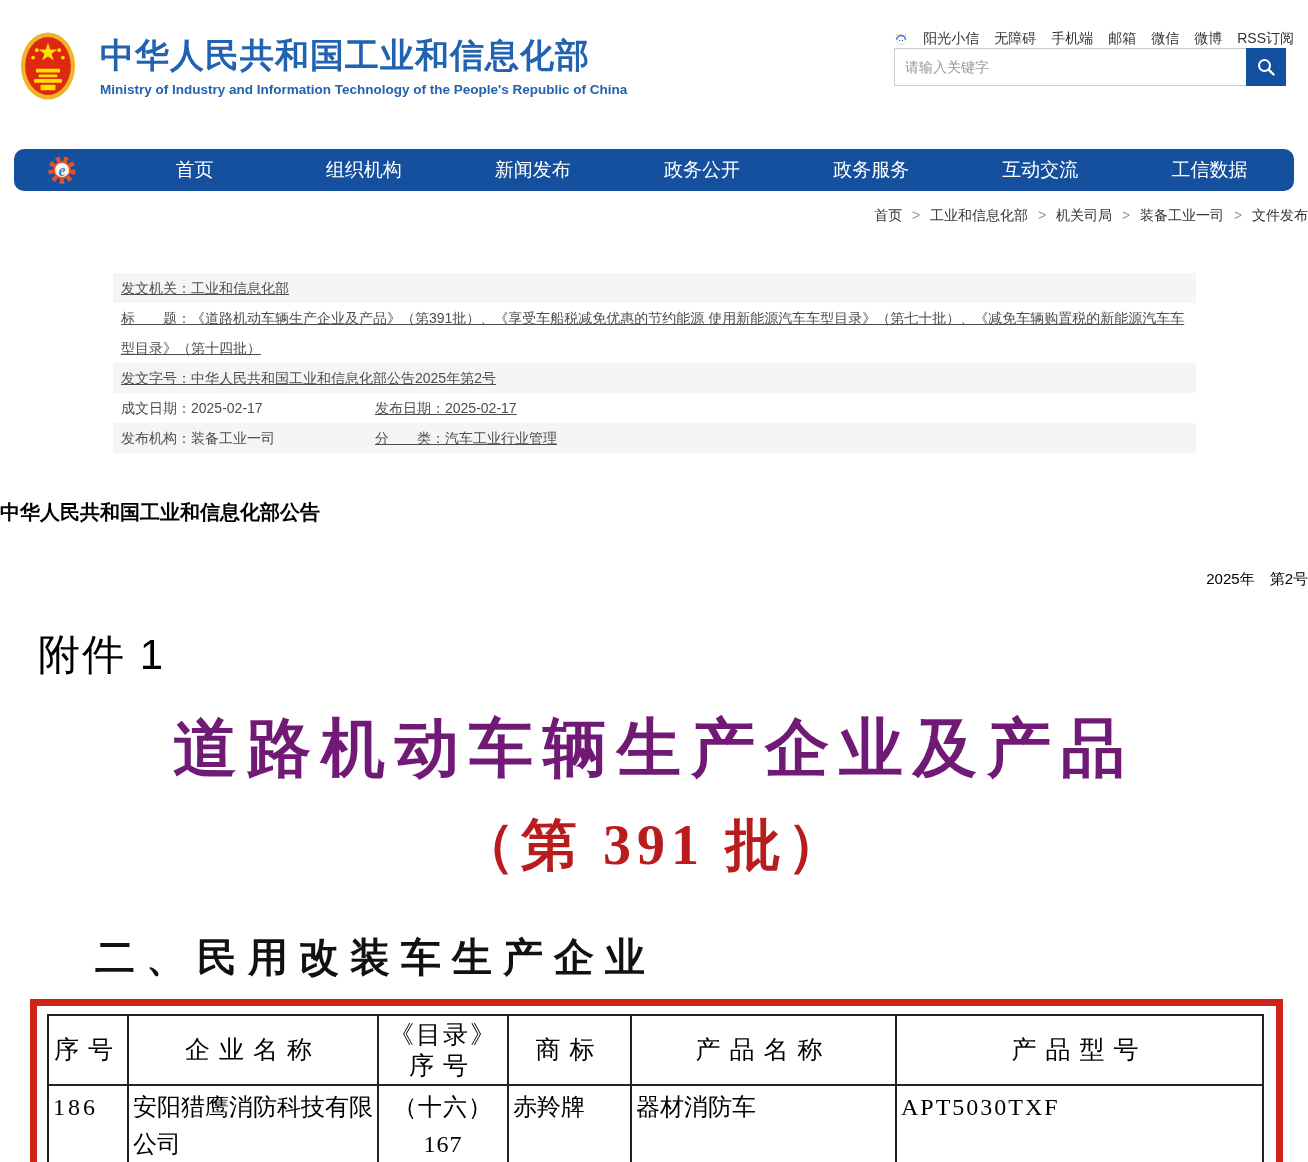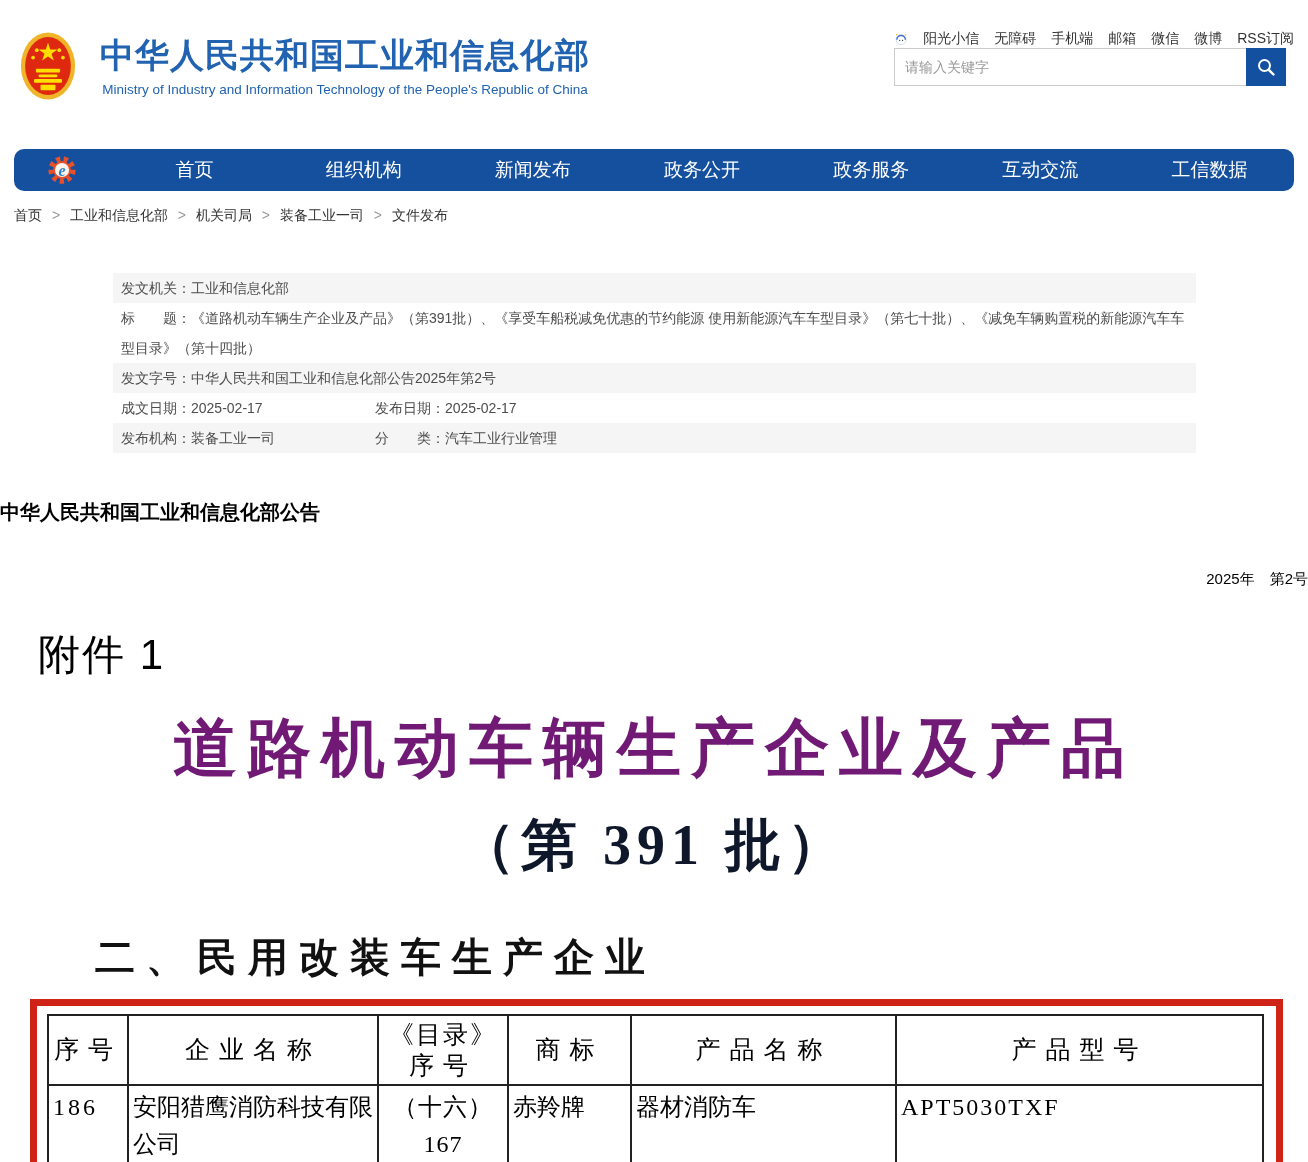--- a/index.html
+++ b/index.html
@@ -8,21 +8,21 @@
     width:1308px; height:1162px; margin:0 auto; position:relative;
     font-family:"Liberation Sans","DejaVu Sans",sans-serif; color:#333;
     overflow:hidden;
   }
 
   
   .header { position:relative; height:145px; }
   .brand { position:absolute; left:20px; top:30px; display:flex; align-items:center;gap:12px; }
   .emblem { width:56px; height:72px; margin-right:12px; flex:0 0 auto; }
   .brand-cn { font-size:34px; font-weight:bold; color:#2163b0; letter-spacing:1px; line-height:1.2; }
-  .brand-en { font-size:13.5px; color:#2163b0; margin-top:6px; font-weight:normal;text-align:center; }
+  .brand-en { font-size:13.5px; color:#2163b0; margin-top:6px; font-weight:bold;text-align:center; }
 
   .top-right { position:absolute; right:14px; top:30px; width:400px; }
   .top-links { display:flex; justify-content:flex-end; align-items:center; gap:15px;
                font-size:14px; color:#333; white-space:nowrap; }
   .top-links span.link { cursor:pointer; }
   .mascot { width:18px; height:18px; display:inline-block; vertical-align:middle; }
   .search-row { display:flex; height:38px; width:392px; }
   .search-input { flex:1; border:1px solid #ccc; border-right:none; padding:0 10px;
                   font-size:14px; color:#333; outline:none;
                   font-family:"Liberation Sans","DejaVu Sans",sans-serif; }
@@ -30,42 +30,42 @@
   .search-btn { width:40px; height:38px; background:#1450a0; border:none; cursor:pointer;
                 display:flex; align-items:center; justify-content:center; }
 
   
   .navbar { margin:4px 14px 0 14px; height:42px; background:#15509e; border-radius:10px;
             display:flex; align-items:center; }
   .nav-logo { width:96px; display:flex; justify-content:center; align-items:center; }
   .nav-item { flex:1; text-align:center; color:#fff; font-size:19px; cursor:pointer; white-space:nowrap; }
 
   
-  .breadcrumb { margin:16px 0 0 14px; font-size:14px; color:#333; }
+  .breadcrumb { margin:16px 0 0 14px; font-size:14px; color:#333;text-align:right; }
   .breadcrumb .sep { color:#999; margin:0 6px; }
   .breadcrumb .crumb { cursor:pointer; }
 
   
-  .meta { width:1083px; margin:48px 0 4px 113px; font-size:14px; color:#4d4d4d; }
+  .meta { width:1083px; margin:48px 0 4px 113px; font-size:14px; color:#4d4d4d;text-decoration:underline; }
   .meta-row { line-height:30px; min-height:30px; padding-left:8px; }
   .meta-row.gray { background:#f5f5f5; }
   .meta-pair-left { display:inline-block; width:254px; }
   .meta-label { color:#4d4d4d; }
 
   
   .announce-title { text-align:left; margin-top:46px; font-size:20px; font-weight:bold; color:#000; }
   .announce-issue { text-align:right; margin-top:44px; font-size:15px; color:#000; }
 
   
   .doc-serif { font-family:"Liberation Serif","DejaVu Serif",serif; }
   .attachment-label { margin:38px 0 0 38px; font-size:42px; color:#000; letter-spacing:2px; }
   .doc-title-1 { text-align:center; margin-top:22px; font-size:64px; font-weight:bold;
                  color:#701a75; letter-spacing:10px; }
   .doc-title-2 { text-align:center; margin-top:16px; font-size:56px; font-weight:bold;
-                 color:#0f172a; letter-spacing:6px; }
+                 color:#b91c1c; letter-spacing:6px; }
   .doc-section { margin:46px 0 0 95px; font-size:40px; color:#111; letter-spacing:11px; font-weight:700; }
 
   
   .red-frame { margin:14px 25px 0 30px; border:7px solid #cf2318; padding:8px 12px 9px 10px; background:#fff; }
   table.doc-table { width:100%; border-collapse:collapse; table-layout:fixed;
                     font-family:"Liberation Serif","DejaVu Serif",serif; color:#000; }
   .doc-table th, .doc-table td { border:2px solid #222; }
   .doc-table thead tr { height:70px;margin-top:48px; }
   .doc-table th { font-size:25px; font-weight:normal; letter-spacing:9px; text-align:center; line-height:1.25; }
   .doc-table th .tight { letter-spacing:2px; display:block; }

